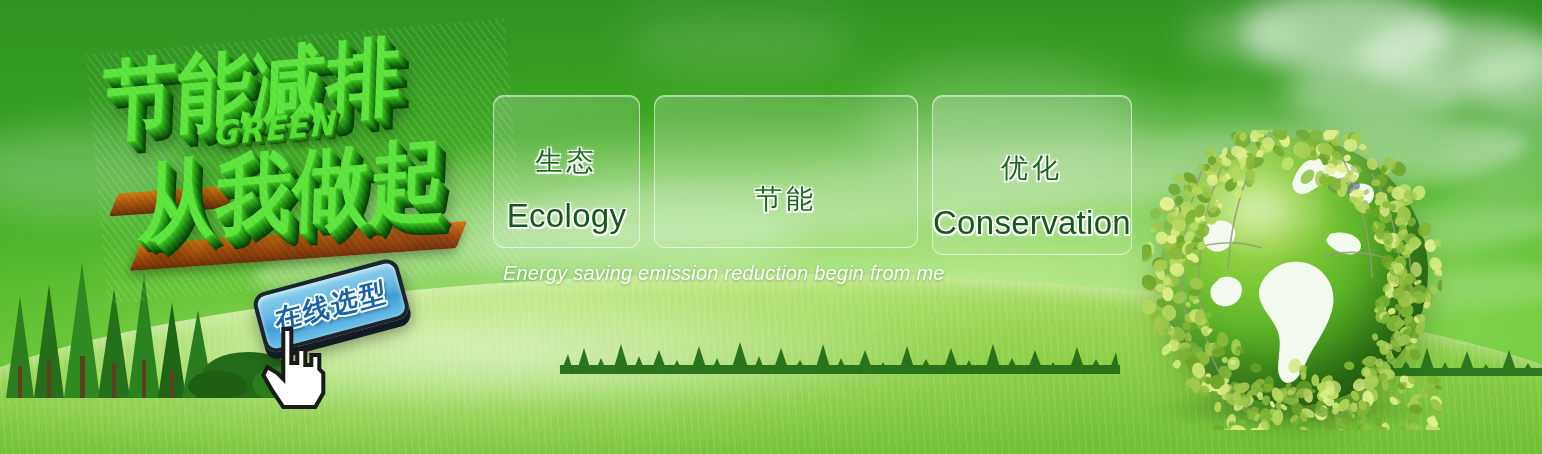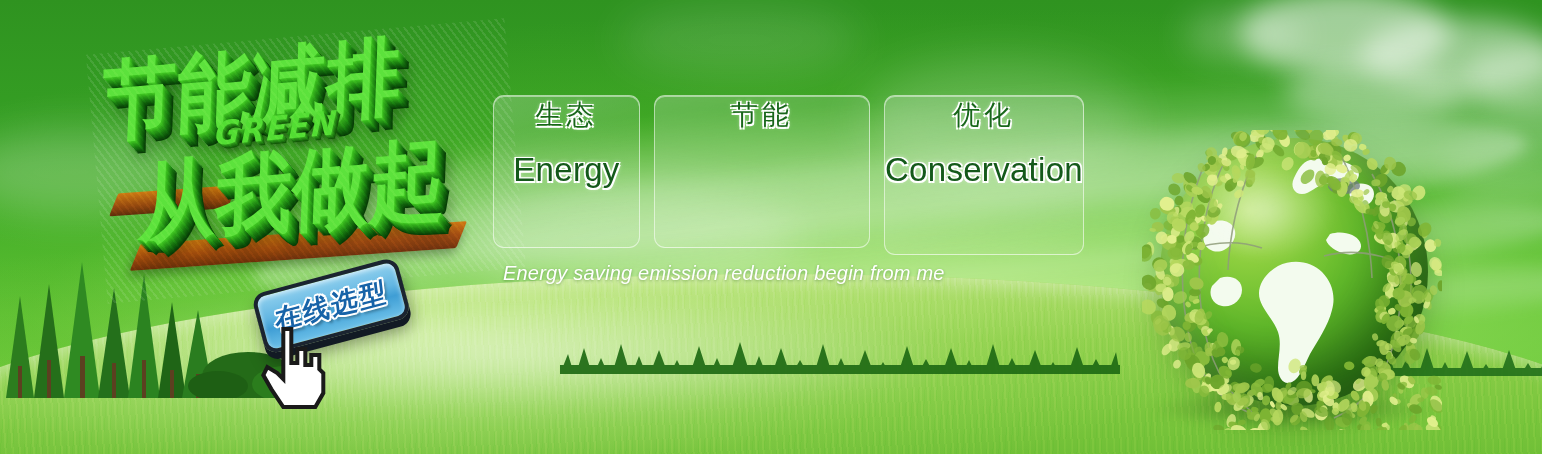--- a/index.html
+++ b/index.html
@@ -185,25 +185,25 @@
   }
   .hand-cursor{ position:absolute; left:-22px; top:36px; width:86px; height:92px; }
 
   
   .cards{ position:absolute; left:493px; top:95px; display:flex; align-items:flex-start; gap:14px; }
   .card{
     border:1px solid rgba(255,255,255,.55);
     border-radius:11px;
     background:linear-gradient(160deg, rgba(255,255,255,.22) 0%, rgba(255,255,255,.11) 45%, rgba(255,255,255,.05) 100%);
     box-shadow:inset 0 1px 0 rgba(255,255,255,.45);
-    display:flex; flex-direction:column; align-items:center; justify-content:flex-start;
-    height:153px; padding:1px 16px;
+    display:flex; flex-direction:column; align-items:center; justify-content:flex-end;
+    height:153px; padding:12px 16px;
   }
   .card-1{ width:147px; }
-  .card-2{ width:216px; }
+  .card-2{ width:264px; }
   .card-3{ width:200px; height:160px; }
   .card-cn{
     font-family:"DejaVu Sans", sans-serif;
     font-size:27px; color:#18661a; letter-spacing:4px; margin-bottom:18px;
     text-shadow:-1.5px -1.5px 0 #fff,1.5px -1.5px 0 #fff,-1.5px 1.5px 0 #fff,1.5px 1.5px 0 #fff,0 0 4px rgba(255,255,255,.95);
   }
   .card-en{
     font-family:"Liberation Sans", sans-serif;
     font-size:33px; color:#14591a; letter-spacing:.3px; white-space:nowrap;
     text-shadow:-1.5px -1.5px 0 #fff,1.5px -1.5px 0 #fff,-1.5px 1.5px 0 #fff,1.5px 1.5px 0 #fff,0 0 5px rgba(255,255,255,.95);
@@ -317,21 +317,21 @@
       <g transform="rotate(15 43 46)">
         <path d="M34 6 L42 6 L42 40 L48 40 L48 26 L56 26 L56 42 L62 42 L62 32 L70 32 L70 46 L74 50
                  L74 70 L66 84 L34 84 L22 66 L14 52 L18 44 L28 50 L34 56 Z" fill="#ffffff" stroke="#1a1a1a" stroke-width="4" stroke-linejoin="miter"></path>
       </g>
     </svg>
   </div>
 
   <div class="cards">
     <div class="card card-1">
       <div class="card-cn">生态</div>
-      <div class="card-en">Energy</div>
+      <div class="card-en">Ecology</div>
     </div>
     <div class="card card-2">
       <div class="card-cn">节能</div>
     </div>
     <div class="card card-3">
       <div class="card-cn">优化</div>
       <div class="card-en">Conservation</div>
     </div>
   </div>
 

